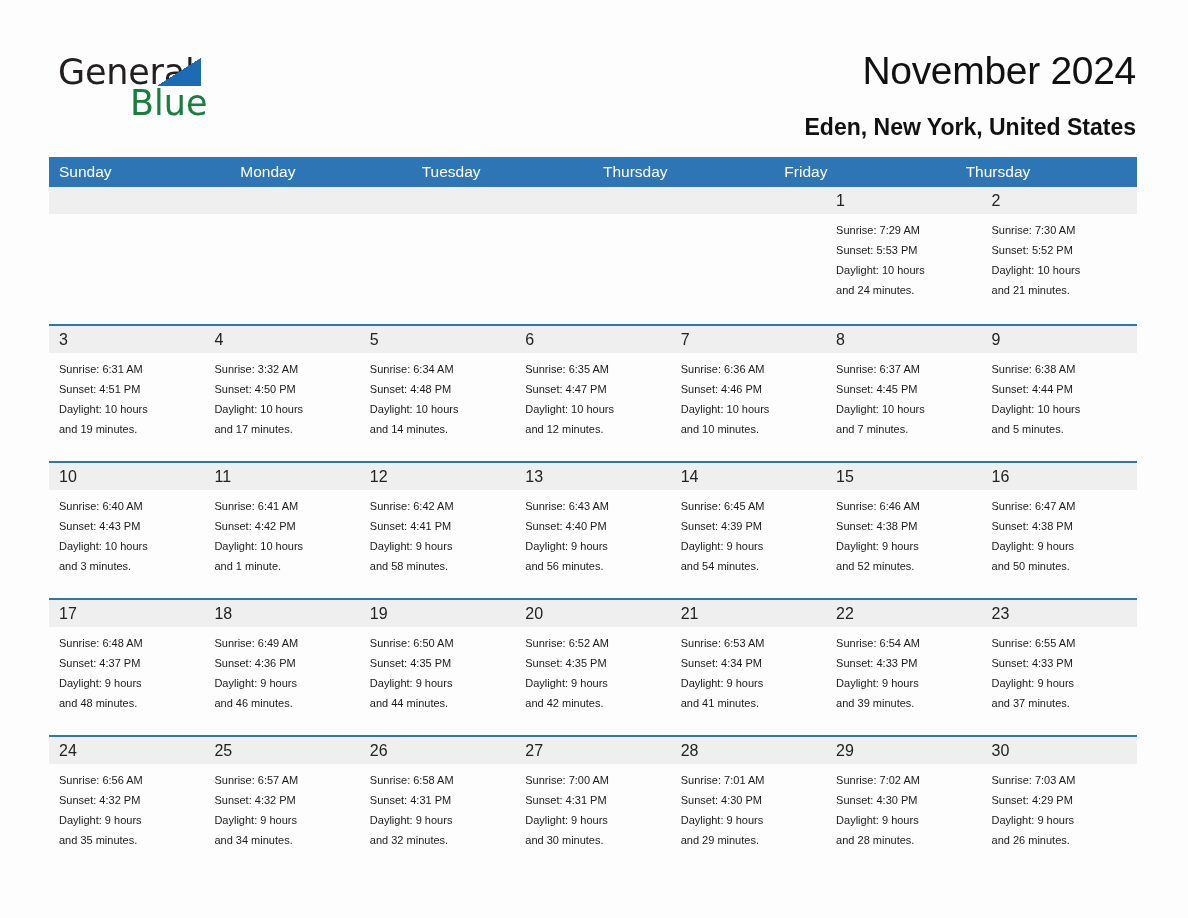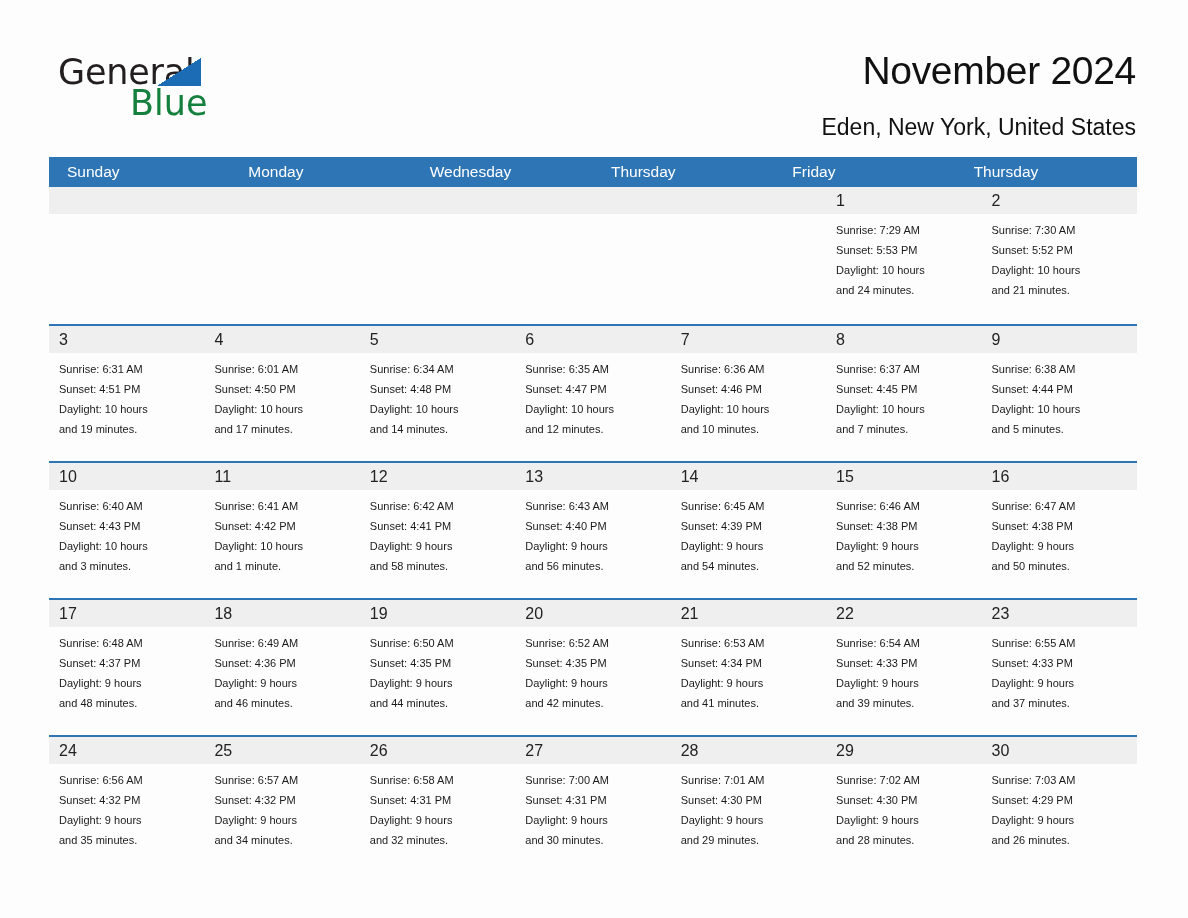--- a/index.html
+++ b/index.html
@@ -72,21 +72,21 @@
     color: #111111;
     text-align: left;
     line-height: 46px;
     letter-spacing: -0.3px;
   }
   .subtitle {
     position: absolute;
     right: 52px;
     top: 113px;
     font-size: 23px;
-    font-weight: 400;
+    font-weight: 700;
     color: #111111;
     text-align: right;
     line-height: 28px;
   }
 
   
   .calendar {
     position: absolute;
     left: 49px;
     top: 157px;
@@ -96,21 +96,21 @@
     display: flex;
     width: 100%;
     background: #2e75b6;
     height: 30px;
   }
   .dow {
     flex: 1 1 0;
     color: #ffffff;
     font-size: 15.5px;
     line-height: 30px;
-    padding-left: 18px;
+    padding-left: 10px;
     box-sizing: border-box;
     white-space: nowrap;
   }
   .week {
     display: flex;
     width: 100%;
     border-top: 2px solid #2e75b6;
   }
   .week.first { border-top: none; }
   .cell {
@@ -154,21 +154,21 @@
     </div>
 
     <div class="title">November 2024</div>
     <div class="subtitle">Eden, New York, United States</div>
   </div>
 
   <div class="calendar">
     <div class="dow-row">
       <div class="dow">Sunday</div>
       <div class="dow">Monday</div>
-      <div class="dow">Wednesday</div>
+      <div class="dow">Tuesday</div>
       <div class="dow">Thursday</div>
       <div class="dow">Friday</div>
       <div class="dow">Thursday</div>
     </div>
     <div id="weeks-container">
         <div class="week first">
           <div class="cell empty">
             <span class="daynum"></span>
           </div>
           <div class="cell empty">
@@ -208,21 +208,21 @@
             <div class="info">
               <div>Sunrise: 6:31 AM</div>
               <div>Sunset: 4:51 PM</div>
               <div>Daylight: 10 hours</div>
               <div>and 19 minutes.</div>
             </div>
           </div>
           <div class="cell">
             <span class="daynum">4</span>
             <div class="info">
-              <div>Sunrise: 6:01 AM</div>
+              <div>Sunrise: 3:32 AM</div>
               <div>Sunset: 4:50 PM</div>
               <div>Daylight: 10 hours</div>
               <div>and 17 minutes.</div>
             </div>
           </div>
           <div class="cell">
             <span class="daynum">5</span>
             <div class="info">
               <div>Sunrise: 6:34 AM</div>
               <div>Sunset: 4:48 PM</div>

